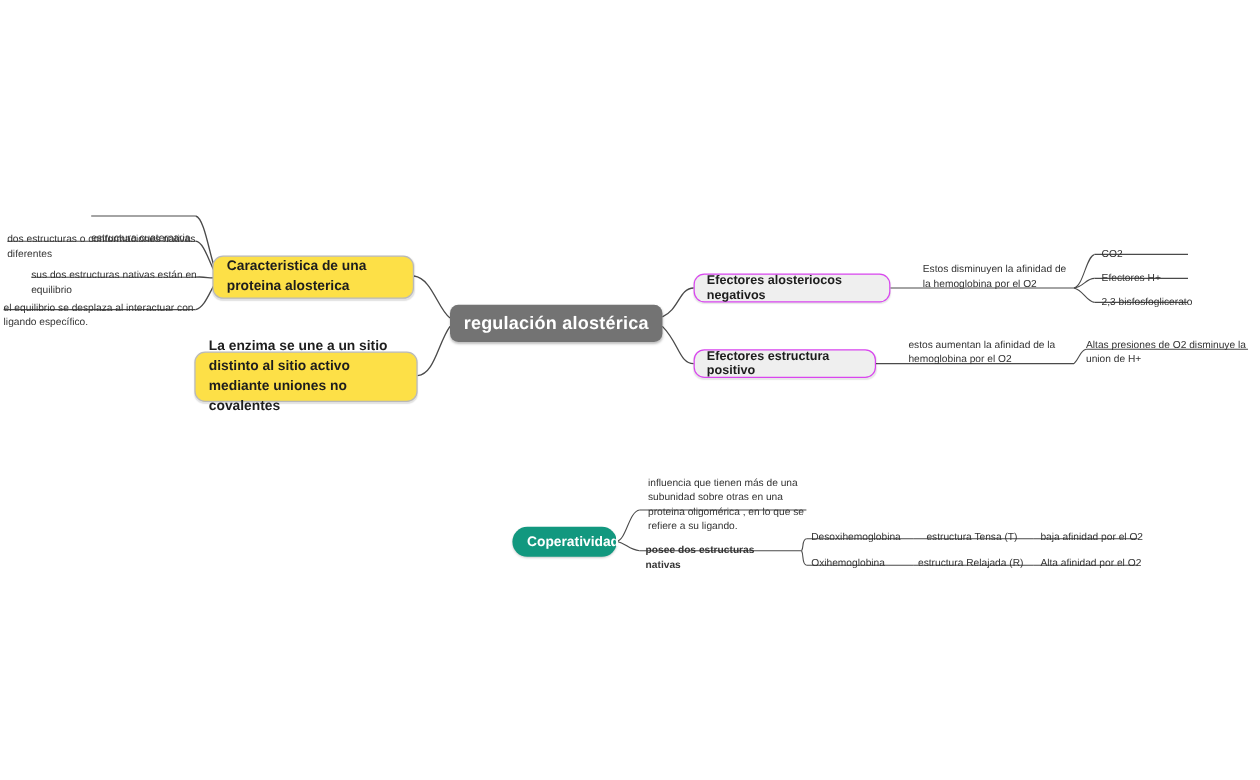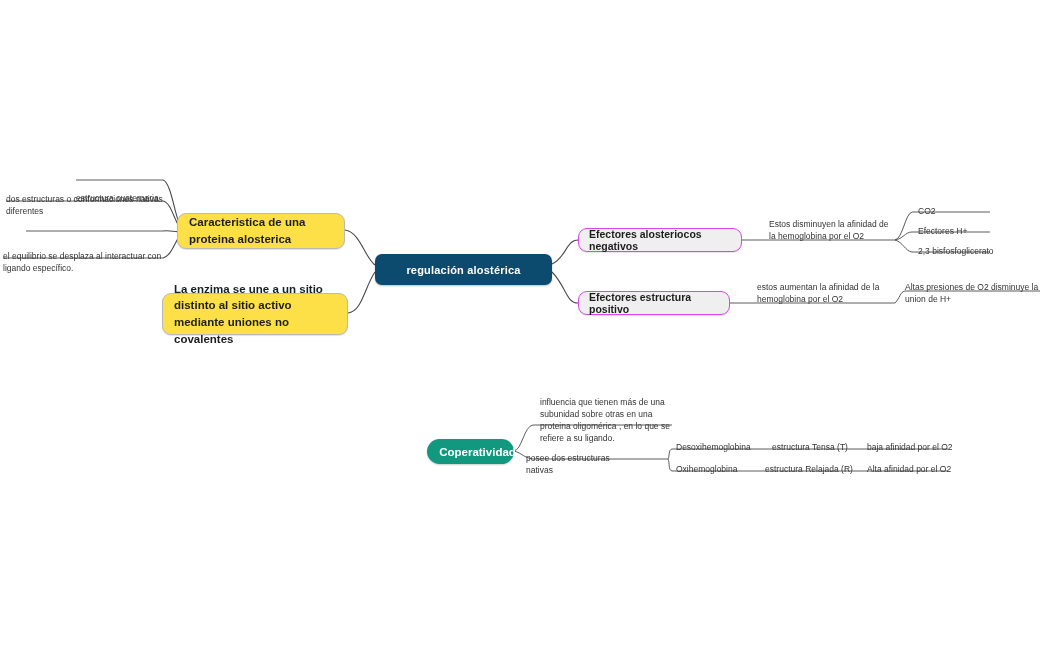--- a/index.html
+++ b/index.html
@@ -27,24 +27,24 @@
     width: 1050px;
     height: 650px;
     pointer-events: none;
   }
   .node {
     position: absolute;
     box-sizing: border-box;
   }
   
   .root-node {
-    background: #0c4a6e;
+    background: #737373;
     color: #ffffff;
     border-radius: 7px;
-    font-size: 11px;
+    font-size: 15px;
     font-weight: bold;
     display: flex;
     align-items: center;
     justify-content: center;
     letter-spacing: 0.2px;
     box-shadow: 0 1px 2px rgba(0,0,0,0.25);
   }
   
   .main-box {
     background: #fde047;
@@ -163,20 +163,23 @@
   </div>
 
   <div class="leaf leaf-left" style="left:76px; top:172px; width:88px;margin-top:20px;">
     <span>estructura cuaternaria</span>
   </div>
 
   <div class="leaf leaf-left" style="left:6px; top:193px; width:158px;">
     <span>dos estructuras o conformaciones nativas diferentes</span>
   </div>
 
+  <div class="leaf leaf-left" style="left:26px; top:223px; width:138px;">
+    <span>sus dos estructuras nativas están en equilibrio</span>
+  </div>
 
   <div class="leaf leaf-left" style="left:3px; top:250px; width:161px;">
     <span>el equilibrio se desplaza al interactuar con ligando específico.</span>
   </div>
 
   <div class="node pill-box" style="left:578px; top:228px; width:164px; height:24px;">
     <span>Efectores alosteriocos negativos</span>
   </div>
 
   <div class="leaf leaf-left" style="left:769px; top:218px; width:124px;">
@@ -208,21 +211,21 @@
   </div>
 
   <div class="node teal-node" style="left:427px; top:439px; width:87px; height:25px;padding-left:14px;">
     <span>Coperatividad</span>
   </div>
 
   <div class="leaf leaf-left" style="left:540px; top:396px; width:135px;">
     <span>influencia que tienen más de una subunidad sobre otras en una proteina oligomérica , en lo que se refiere a su ligando.</span>
   </div>
 
-  <div class="leaf leaf-left" style="left:526px; top:452px; width:108px;">
+  <div class="leaf leaf-left" style="left:538px; top:452px; width:108px;font-weight:bold;">
     <span>posee dos estructuras nativas</span>
   </div>
 
   <div class="leaf leaf-left" style="left:676px; top:441px; width:85px;">
     <span>Desoxihemoglobina</span>
   </div>
   <div class="leaf leaf-left" style="left:772px; top:441px; width:90px;">
     <span>estructura Tensa (T)</span>
   </div>
   <div class="leaf leaf-left" style="left:867px; top:441px; width:110px;">

